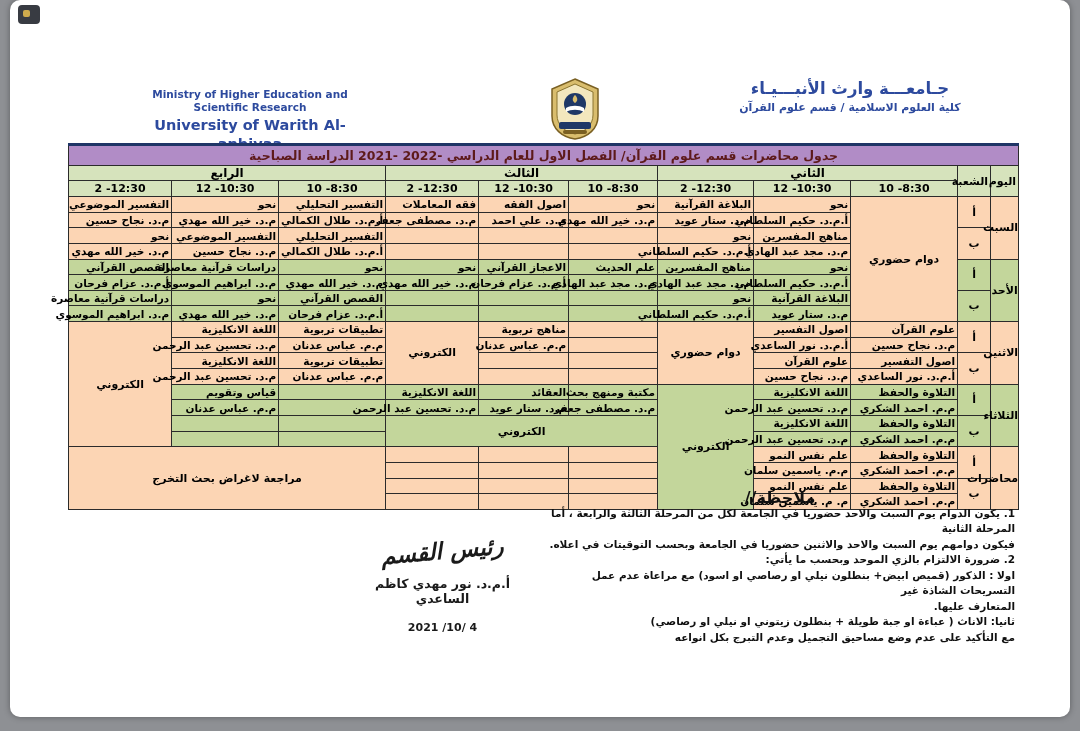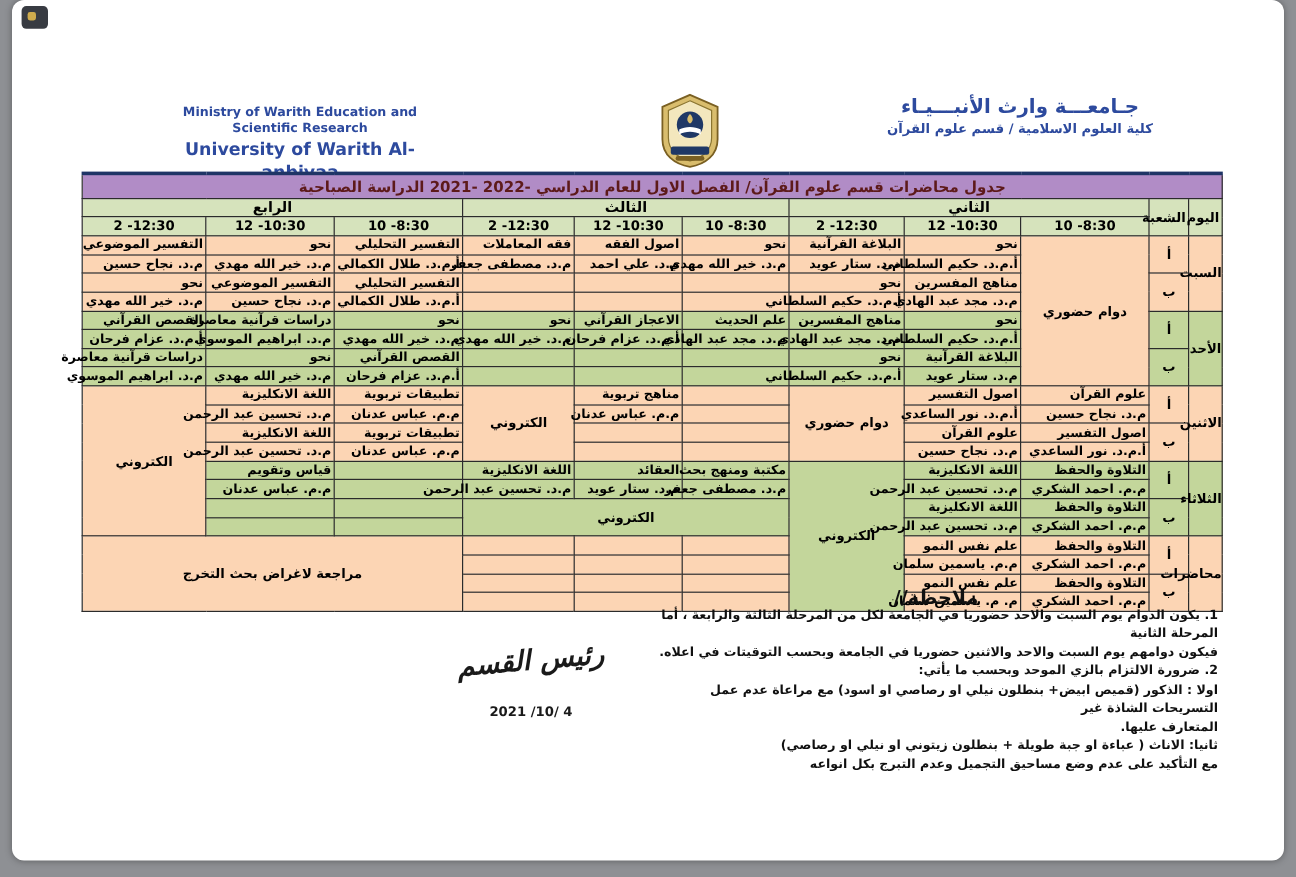--- a/index.html
+++ b/index.html
@@ -74,21 +74,21 @@
   .sig-date{font-size:11px;font-weight:bold;margin-top:15px;}
 </style>
 </head>
 <body>
 
 <div class="page">
 
   <div class="corner-mark"></div>
 
   <div class="hdr-en">
-    <div class="en1">Ministry of Warith Education and</div>
+    <div class="en1">Ministry of Higher Education and</div>
     <div class="en1">Scientific Research</div>
     <div class="en2">University of Warith Al- anbiyaa</div>
   </div>
 
   <div class="logo">
     <svg width="56" height="62" viewBox="0 0 56 62" xmlns="http://www.w3.org/2000/svg">
       <path d="M28 1 L51 11 V38 C51 51 41 59 28 61 C15 59 5 51 5 38 V11 Z" fill="#d9bd6d" stroke="#7a6023" stroke-width="1.5"></path>
       <path d="M28 6 L46 14 V37 C46 47 38 54 28 56 C18 54 10 47 10 37 V14 Z" fill="#f3e7bd" stroke="#8a7430" stroke-width="1"></path>
       <circle cx="28" cy="26" r="11" fill="#1f3866"></circle>
       <path d="M28 17 C31 20 31 23 28 25 C25 23 25 20 28 17 Z" fill="#d9bd6d"></path>
@@ -344,16 +344,17 @@
         <div>2. ضرورة الالتزام بالزي الموحد وبحسب ما يأتي:</div>
         <div>اولا : الذكور (قميص ابيض+ بنطلون نيلي او رصاصي او اسود) مع مراعاة عدم عمل التسريحات الشاذة غير</div>
         <div>المتعارف عليها.</div>
         <div>ثانيا: الاناث ( عباءة او جبة طويلة + بنطلون زيتوني او نيلي او رصاصي)</div>
         <div>مع التأكيد على عدم وضع مساحيق التجميل وعدم التبرج بكل انواعه</div>
       </div>
   </div>
 
   <div class="sig">
     <div class="scribble">رئيس القسم</div>
+    <div class="sig-name">أ.م.د. نور مهدي كاظم الساعدي</div>
     <div class="sig-date" dir="ltr">2021 /10/ 4</div>
   </div>
 
 </div>
 
 </body></html>

